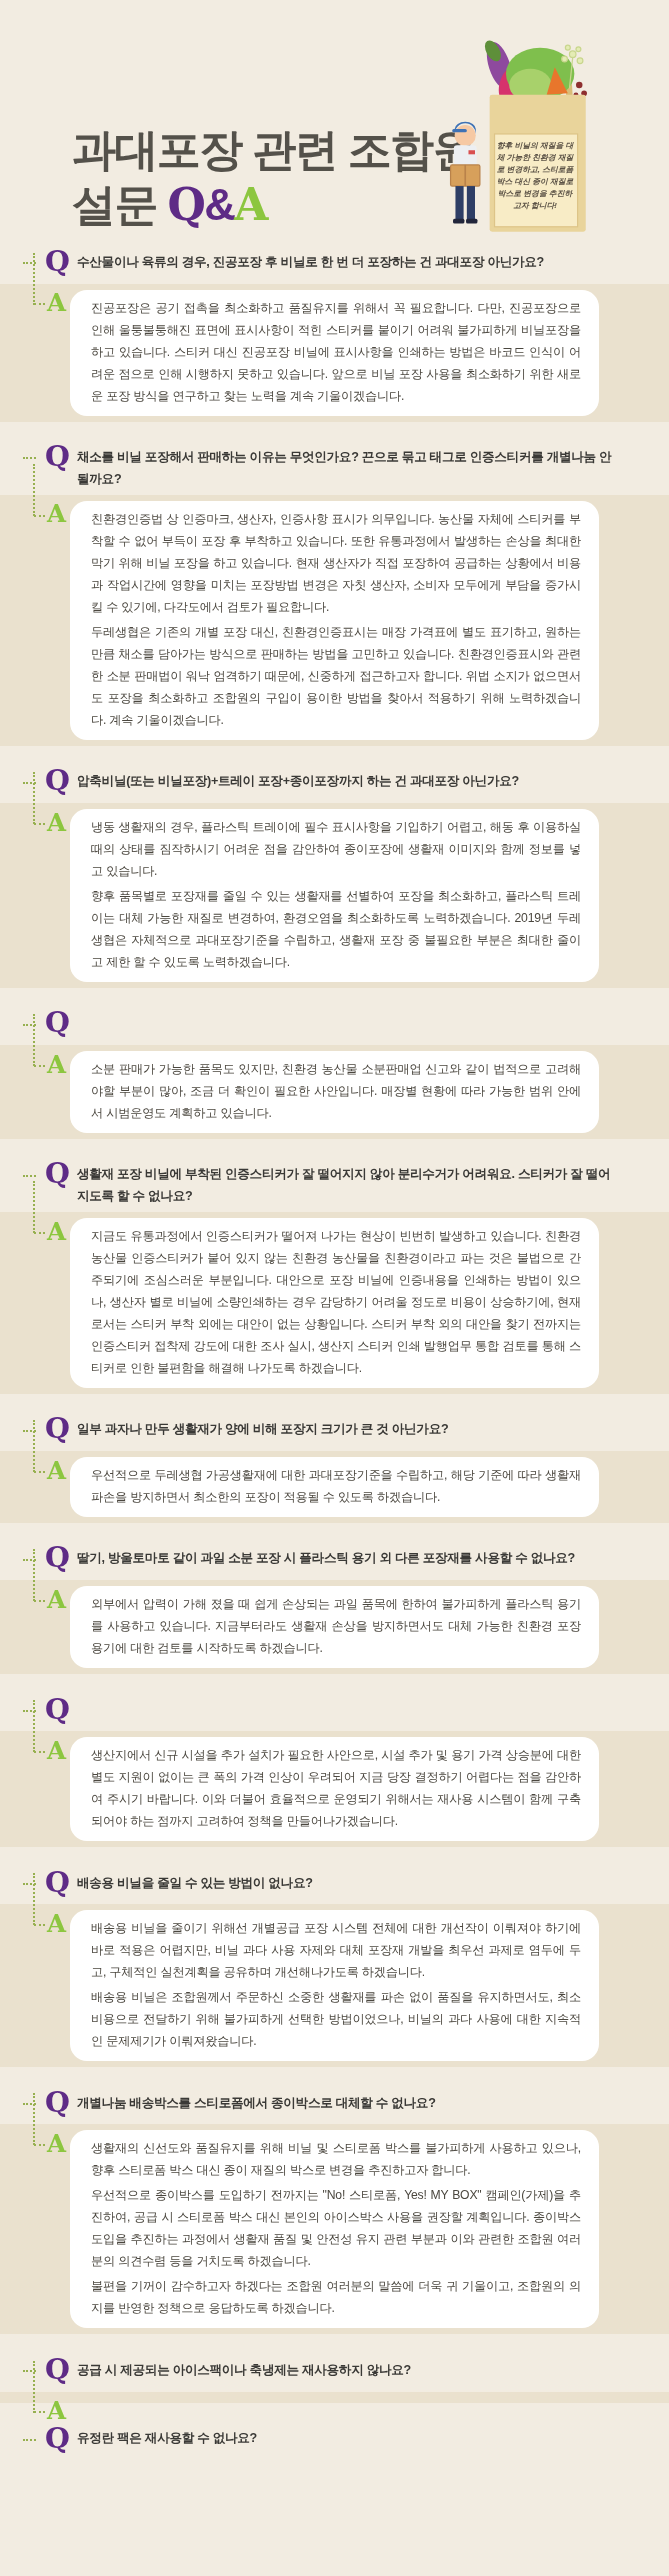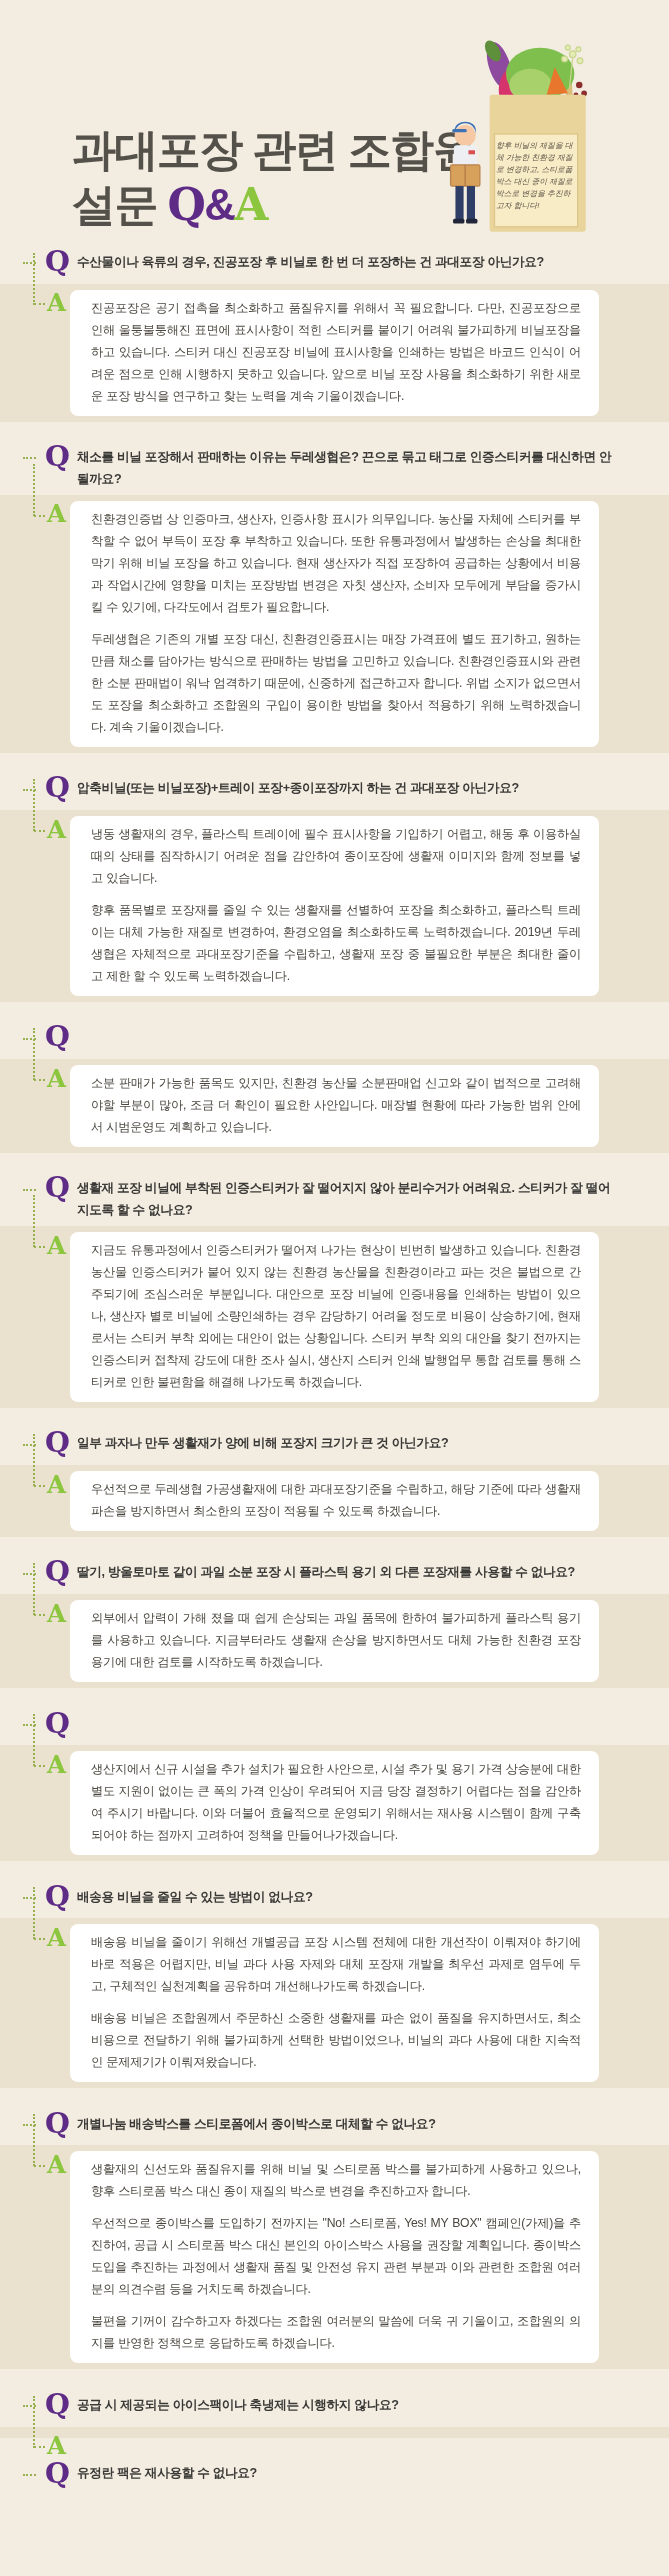--- a/index.html
+++ b/index.html
@@ -52,23 +52,24 @@
   .bag-note{
     position:absolute;
     top:122px;
     left:78px;
     width:78px;
     height:86px;
     font-size:7.8px;
     line-height:12px;
     font-style:italic;
     color:#5B5246;
-    text-align:left;
+    text-align:center;
     overflow:hidden;
     padding-top:3.3px;
+    font-weight:bold;
   }
   
   .qa-list{padding-bottom:21px;}
   .qa{margin-bottom:24.5px;}
   .q-row{
     position:relative;
     padding-left:77px;
     padding-right:52px;
     min-height:28px;
     margin-bottom:4.9px;
@@ -117,31 +118,31 @@
     left:47px;top:6.5px;
     font-family:"DejaVu Serif",serif;
     font-weight:bold;
     font-size:24.5px;
     line-height:26px;
     color:var(--accent_green);
   }
   .a-box{
     margin:0 70px;
     background:var(--box_bg);
-    border-radius:8px;
+    border-radius:17px;
     padding:7.3px 18px 9px 21px;
   }
   .a-par{
     font-size:12.2px;
     line-height:22px;
     letter-spacing:-0.2px;
     color:var(--answer_color);
     text-align:justify;
   }
-  .a-par + .a-par{margin-top:10px;}
+  .a-par + .a-par{margin-top:3px;}
 </style>
 </head>
 <body>
 
 <header class="header">
   <h1 class="title"><span>과대포장 관련 조합원</span><br>
     <span>설문 </span><span class="t-q">Q</span><span class="t-amp">&amp;</span><span class="t-a">A</span>
   </h1>
 
   <div class="illus">
@@ -205,21 +206,21 @@
       <span class="a-glyph">A</span>
       <div class="a-box">
           <p class="a-par">진공포장은 공기 접촉을 최소화하고 품질유지를 위해서 꼭 필요합니다. 다만, 진공포장으로 인해 울퉁불퉁해진 표면에 표시사항이 적힌 스티커를 붙이기 어려워 불가피하게 비닐포장을 하고 있습니다. 스티커 대신 진공포장 비닐에 표시사항을 인쇄하는 방법은 바코드 인식이 어려운 점으로 인해 시행하지 못하고 있습니다. 앞으로 비닐 포장 사용을 최소화하기 위한 새로운 포장 방식을 연구하고 찾는 노력을 계속 기울이겠습니다.</p>
         </div>
     </div>
   </section>
 
   <section class="qa">
     <div class="q-row">
       <span class="q-glyph">Q</span>
-      <div class="q-text">채소를 비닐 포장해서 판매하는 이유는 두레생협은? 끈으로 묶고 태그로 인증스티커를 대신하면 안 될까요?</div>
+      <div class="q-text">채소를 비닐 포장해서 판매하는 이유는 무엇인가요? 끈으로 묶고 태그로 인증스티커를 개별나눔 안 될까요?</div>
     </div>
     <div class="a-band">
       <span class="a-glyph">A</span>
       <div class="a-box">
           <p class="a-par">친환경인증법 상 인증마크, 생산자, 인증사항 표시가 의무입니다. 농산물 자체에 스티커를 부착할 수 없어 부득이 포장 후 부착하고 있습니다. 또한 유통과정에서 발생하는 손상을 최대한 막기 위해 비닐 포장을 하고 있습니다. 현재 생산자가 직접 포장하여 공급하는 상황에서 비용과 작업시간에 영향을 미치는 포장방법 변경은 자칫 생산자, 소비자 모두에게 부담을 증가시킬 수 있기에, 다각도에서 검토가 필요합니다.</p>
           <p class="a-par">두레생협은 기존의 개별 포장 대신, 친환경인증표시는 매장 가격표에 별도 표기하고, 원하는 만큼 채소를 담아가는 방식으로 판매하는 방법을 고민하고 있습니다. 친환경인증표시와 관련한 소분 판매법이 워낙 엄격하기 때문에, 신중하게 접근하고자 합니다. 위법 소지가 없으면서도 포장을 최소화하고 조합원의 구입이 용이한 방법을 찾아서 적용하기 위해 노력하겠습니다. 계속 기울이겠습니다.</p>
         </div>
     </div>
   </section>
 
@@ -325,21 +326,21 @@
           <p class="a-par">생활재의 신선도와 품질유지를 위해 비닐 및 스티로폼 박스를 불가피하게 사용하고 있으나, 향후 스티로폼 박스 대신 종이 재질의 박스로 변경을 추진하고자 합니다.</p>
           <p class="a-par">우선적으로 종이박스를 도입하기 전까지는 "No! 스티로폼, Yes! MY BOX" 캠페인(가제)을 추진하여, 공급 시 스티로폼 박스 대신 본인의 아이스박스 사용을 권장할 계획입니다. 종이박스 도입을 추진하는 과정에서 생활재 품질 및 안전성 유지 관련 부분과 이와 관련한 조합원 여러분의 의견수렴 등을 거치도록 하겠습니다.</p>
           <p class="a-par">불편을 기꺼이 감수하고자 하겠다는 조합원 여러분의 말씀에 더욱 귀 기울이고, 조합원의 의지를 반영한 정책으로 응답하도록 하겠습니다.</p>
         </div>
     </div>
   </section>
 
   <section class="qa">
     <div class="q-row">
       <span class="q-glyph">Q</span>
-      <div class="q-text">공급 시 제공되는 아이스팩이나 축냉제는 시행하지 않나요?</div>
+      <div class="q-text">공급 시 제공되는 아이스팩이나 축냉제는 재사용하지 않나요?</div>
     </div>
     <div class="a-band">
       <span class="a-glyph">A</span>
     </div>
   </section>
 
   <section class="qa">
     <div class="q-row">
       <span class="q-glyph">Q</span>
       <div class="q-text">유정란 팩은 재사용할 수 없나요?</div>

